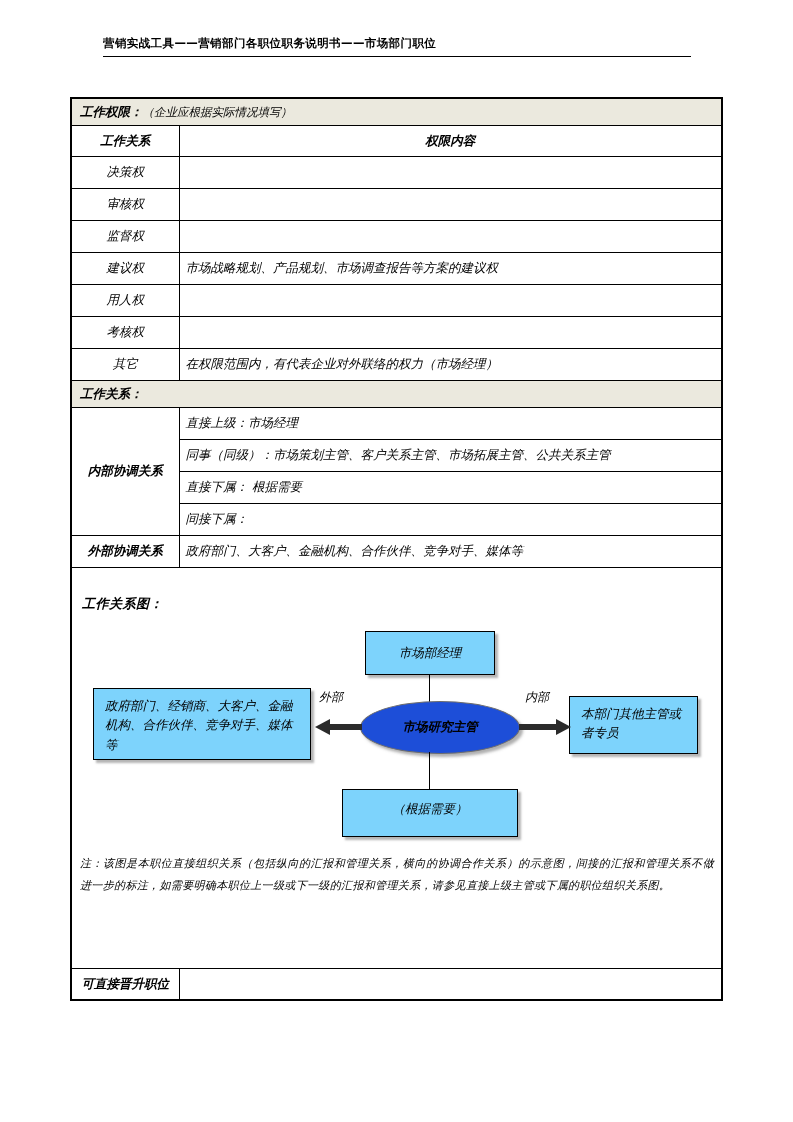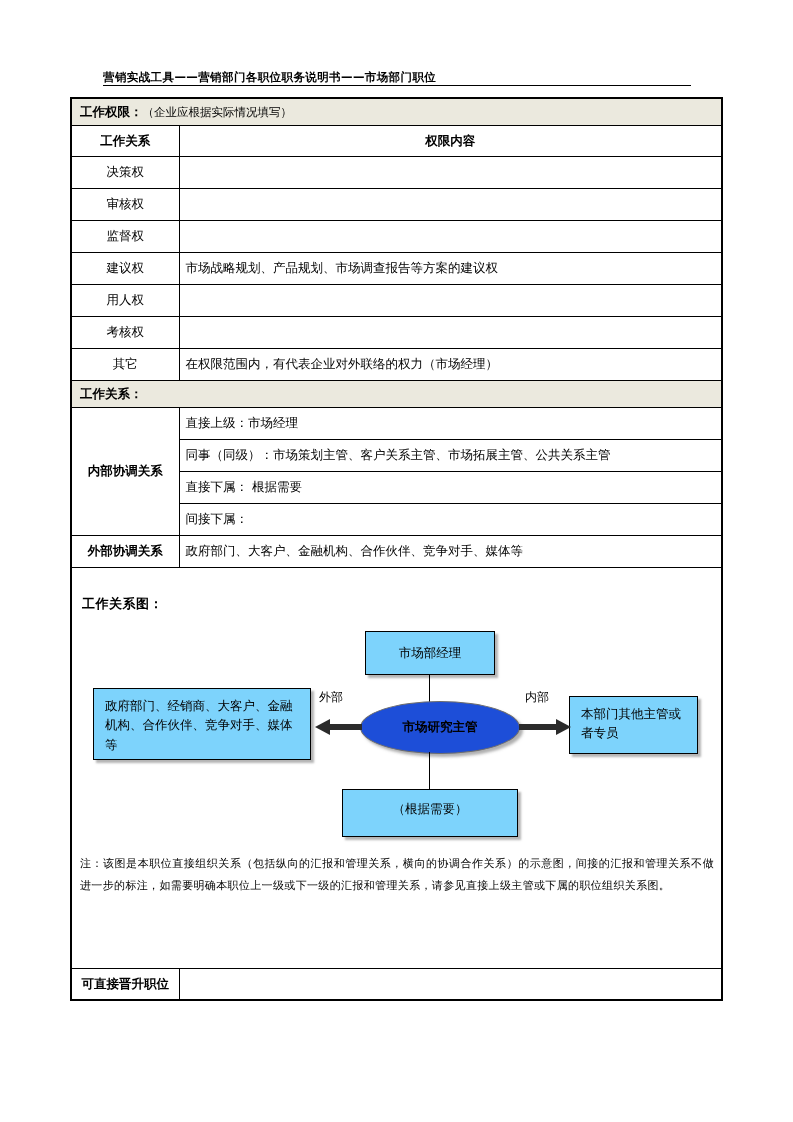--- a/index.html
+++ b/index.html
@@ -15,36 +15,37 @@
     color: #000000;
     overflow: hidden;
   }
 
   
   .doc-header {
     position: absolute;
     left: 103px;
     top: 36px;
     width: 588px;
+    padding-bottom: 5px;
     border-bottom: 1.5px solid #000;
     font-size: 11.5px;
     font-weight: bold;
     letter-spacing: .4px;
     white-space: nowrap;
-    margin-top: 34px;
   }
 
   
   .sheet {
     position: absolute;
     left: 70px;
     top: 97px;
     width: 653px;
     border-collapse: collapse;
     table-layout: fixed;
+    font-style: italic;
   }
   .sheet td {
     border: 1px solid #000;
     padding: 0;
     vertical-align: middle;
     font-size: 12.5px;
     line-height: 1.45;
   }
   .sheet .outer-top    { border-top-width: 2px; }
   .sheet .outer-left   { border-left-width: 2px; }

